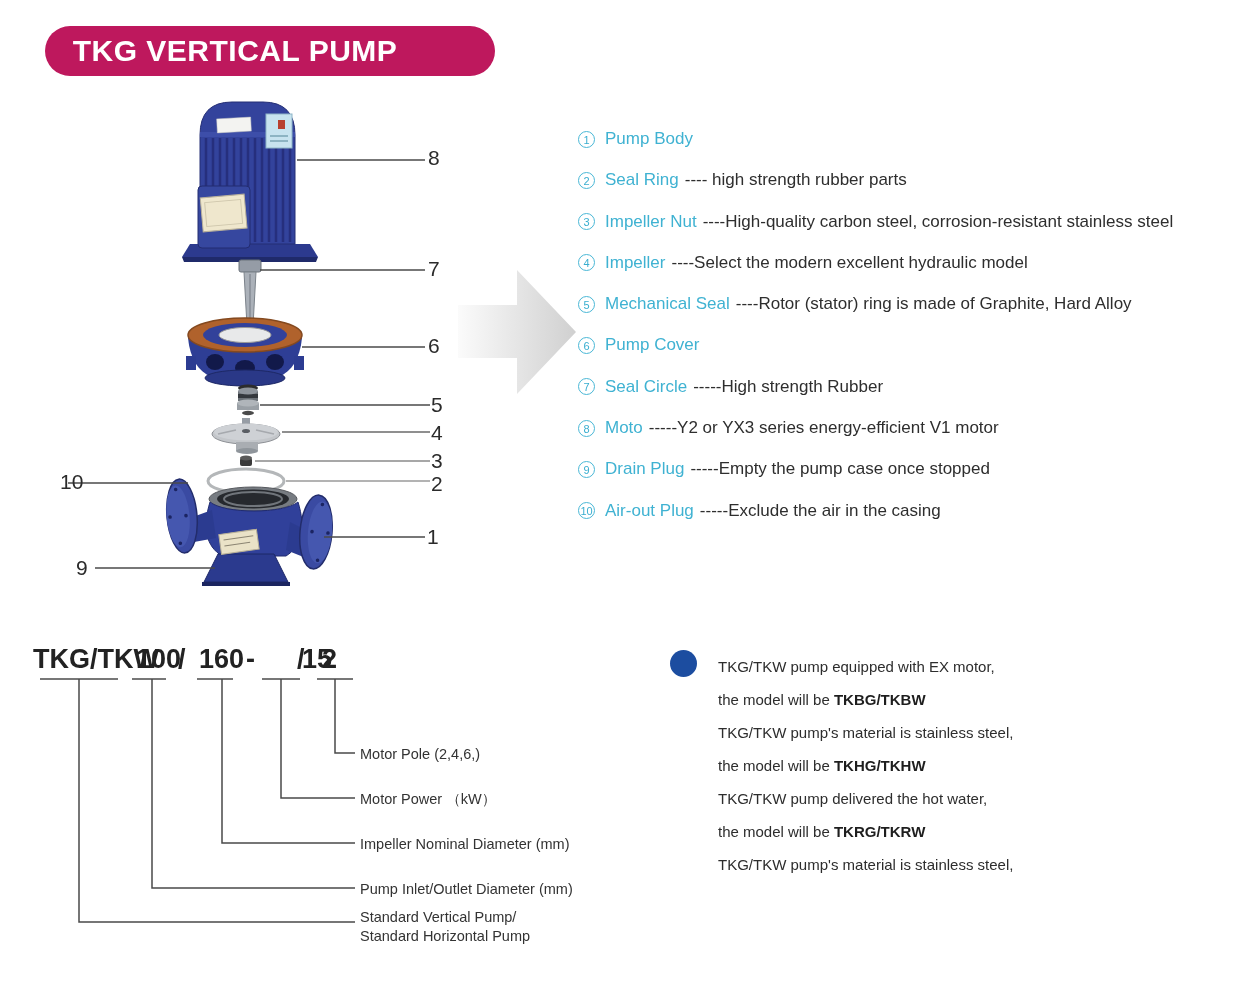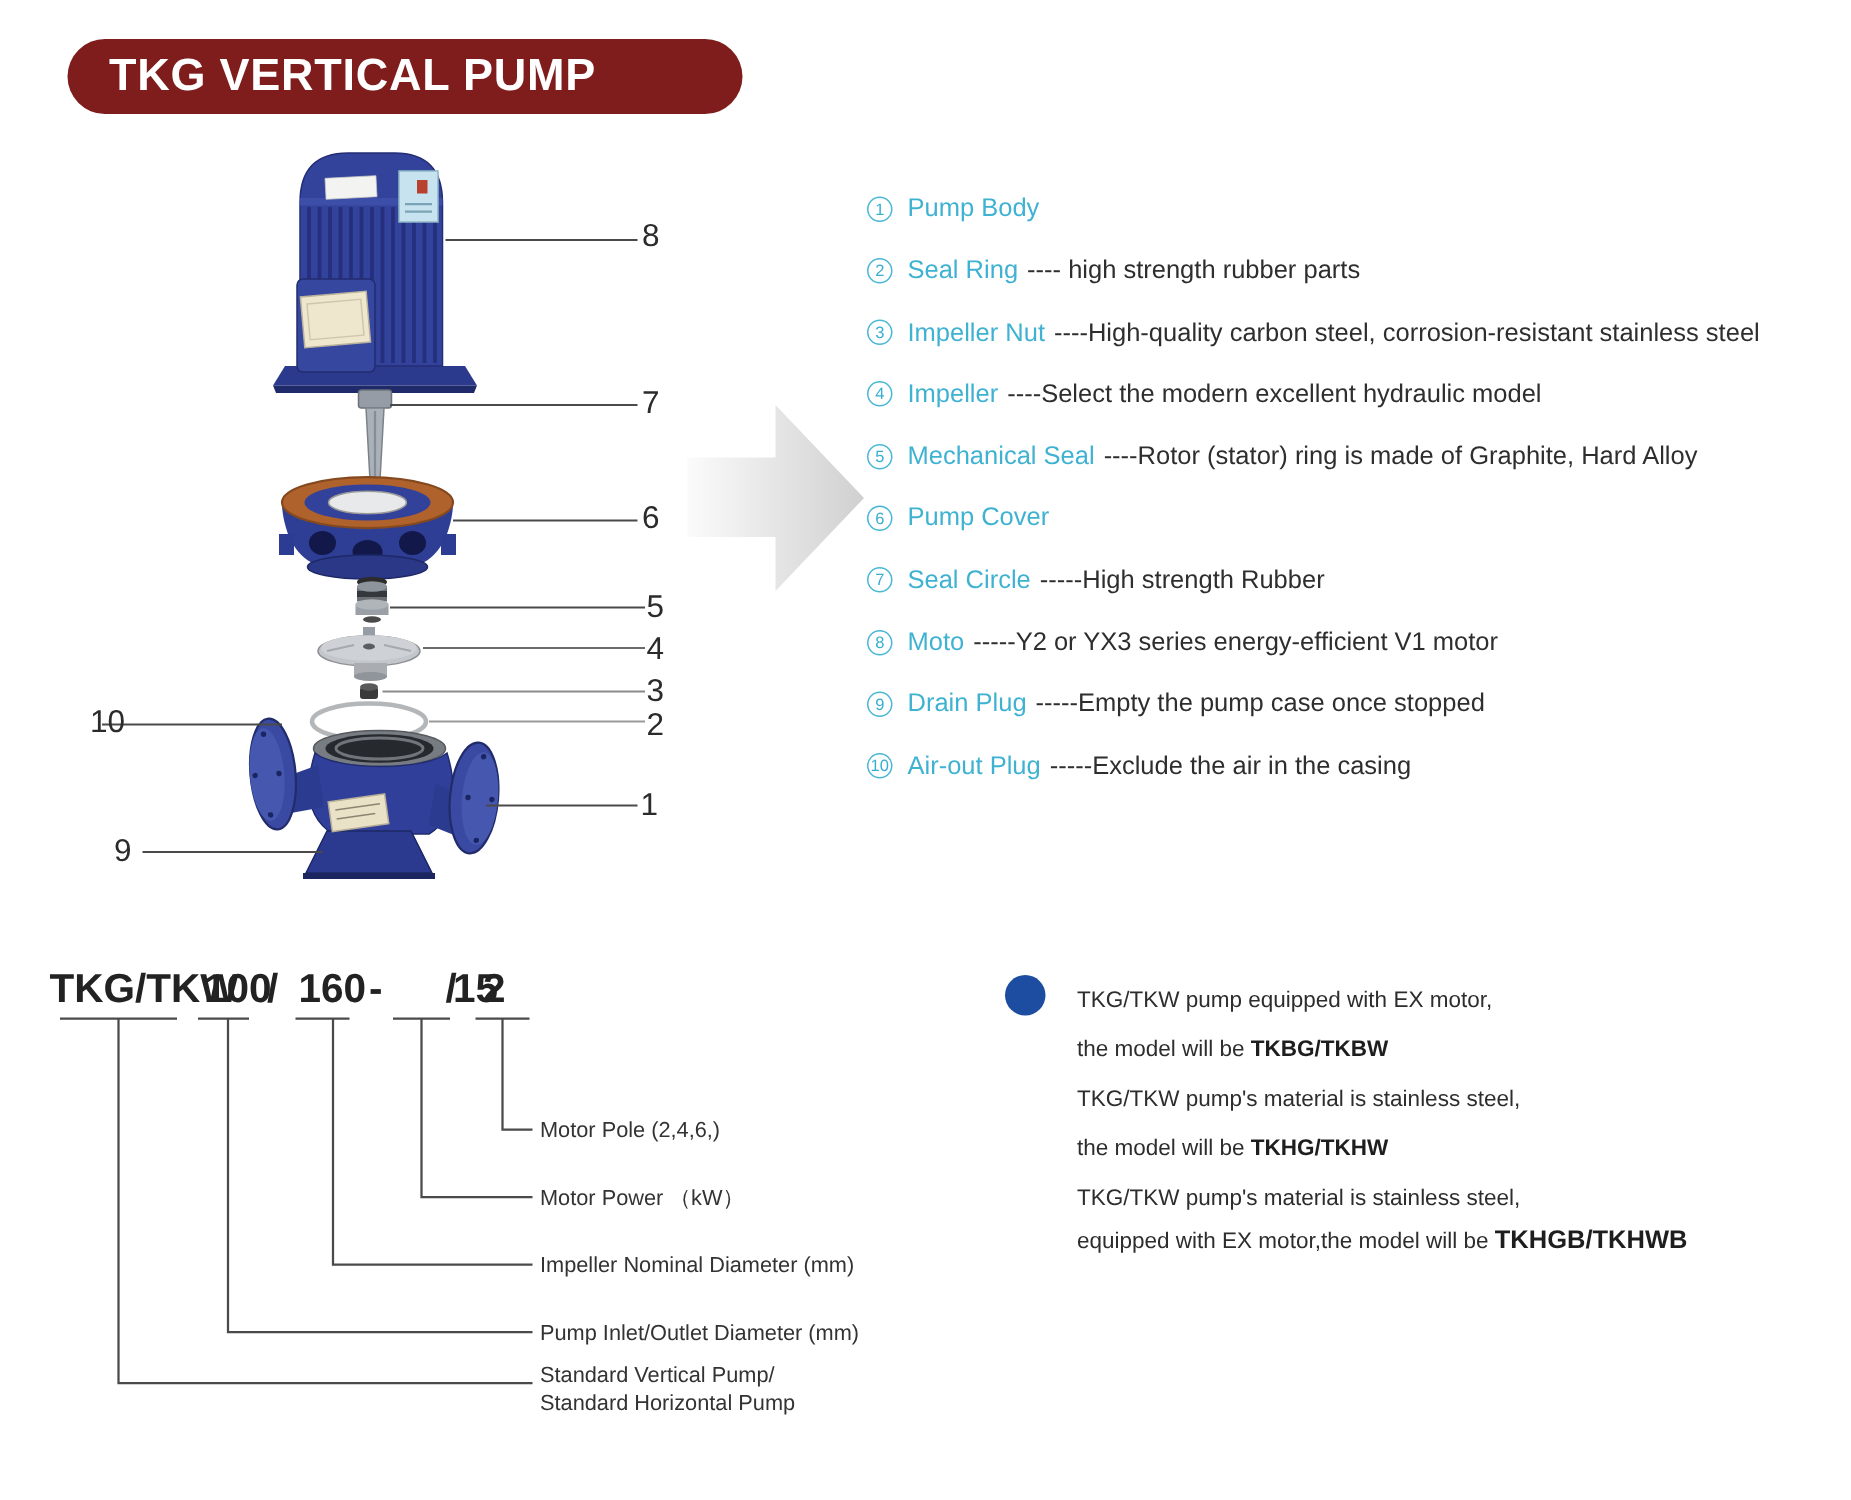--- a/index.html
+++ b/index.html
@@ -5,21 +5,21 @@
   html,body{margin:0;padding:0;}
   body{
     width:1234px;height:1000px;position:relative;overflow:hidden;
     background:#ffffff;
     font-family:"Liberation Sans", sans-serif;
     color:#2b2b2b;
   }
   
   .banner{
     position:absolute;left:45px;top:26px;width:450px;height:50px;
-    background:#7f1d1d;border-radius:25px;
+    background:#be185d;border-radius:25px;
     display:flex;align-items:center;justify-content:center;
     padding-right:70px;box-sizing:border-box;
   }
   .banner span{
     color:#ffffff;font-size:30px;font-weight:bold;letter-spacing:.5px;
     white-space:nowrap;
   }
   
   .pump-svg{position:absolute;left:40px;top:90px;width:545px;height:515px;}
   .callout{
@@ -308,16 +308,19 @@
 <div class="notes">
   <div>
     <div class="nline">TKG/TKW pump equipped with EX motor,</div>
     <div class="nline"><span>the model will be </span><span class="nmodel">TKBG/TKBW</span></div>
   </div>
   <div>
     <div class="nline">TKG/TKW pump's material is stainless steel,</div>
     <div class="nline"><span>the model will be </span><span class="nmodel">TKHG/TKHW</span></div>
   </div>
   <div>
+    <div class="nline">TKG/TKW pump delivered the hot water,</div>
+    <div class="nline"><span>the model will be </span><span class="nmodel">TKRG/TKRW</span></div>
+  </div>
+  <div>
     <div class="nline tight">TKG/TKW pump's material is stainless steel,</div>
-    <div class="nline tight"><span>equipped with EX motor,the model will be </span><span class="nmodel big">TKHGB/TKHWB</span></div>
   </div>
 </div>
 
 </body></html>

